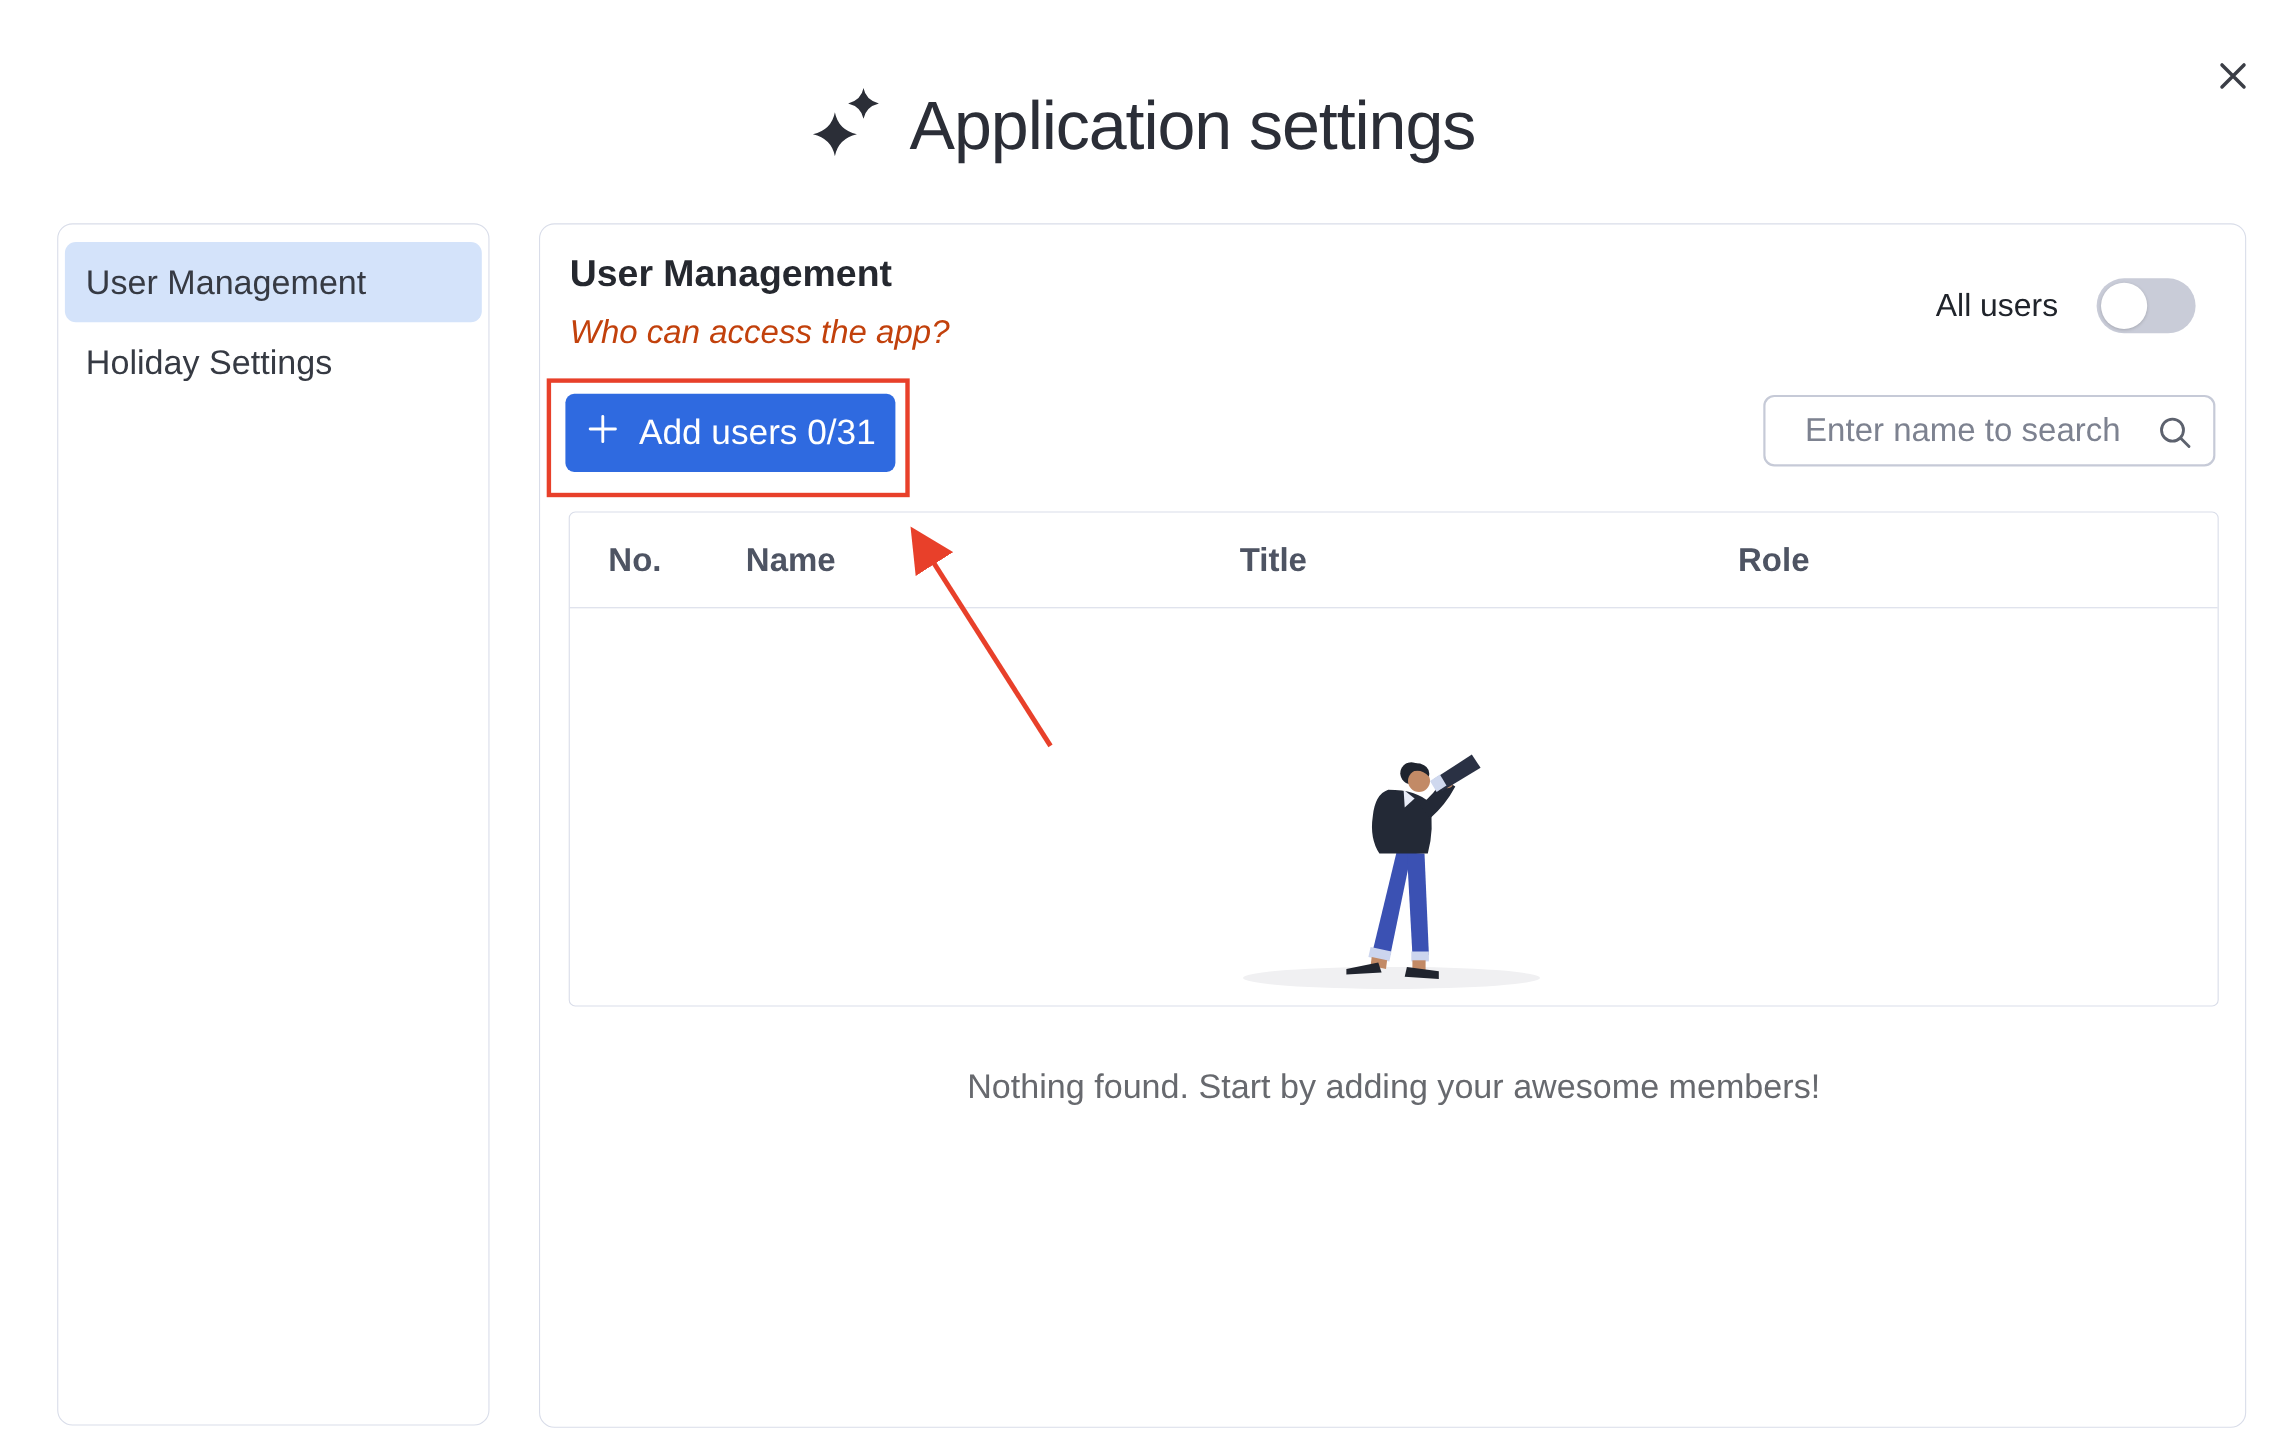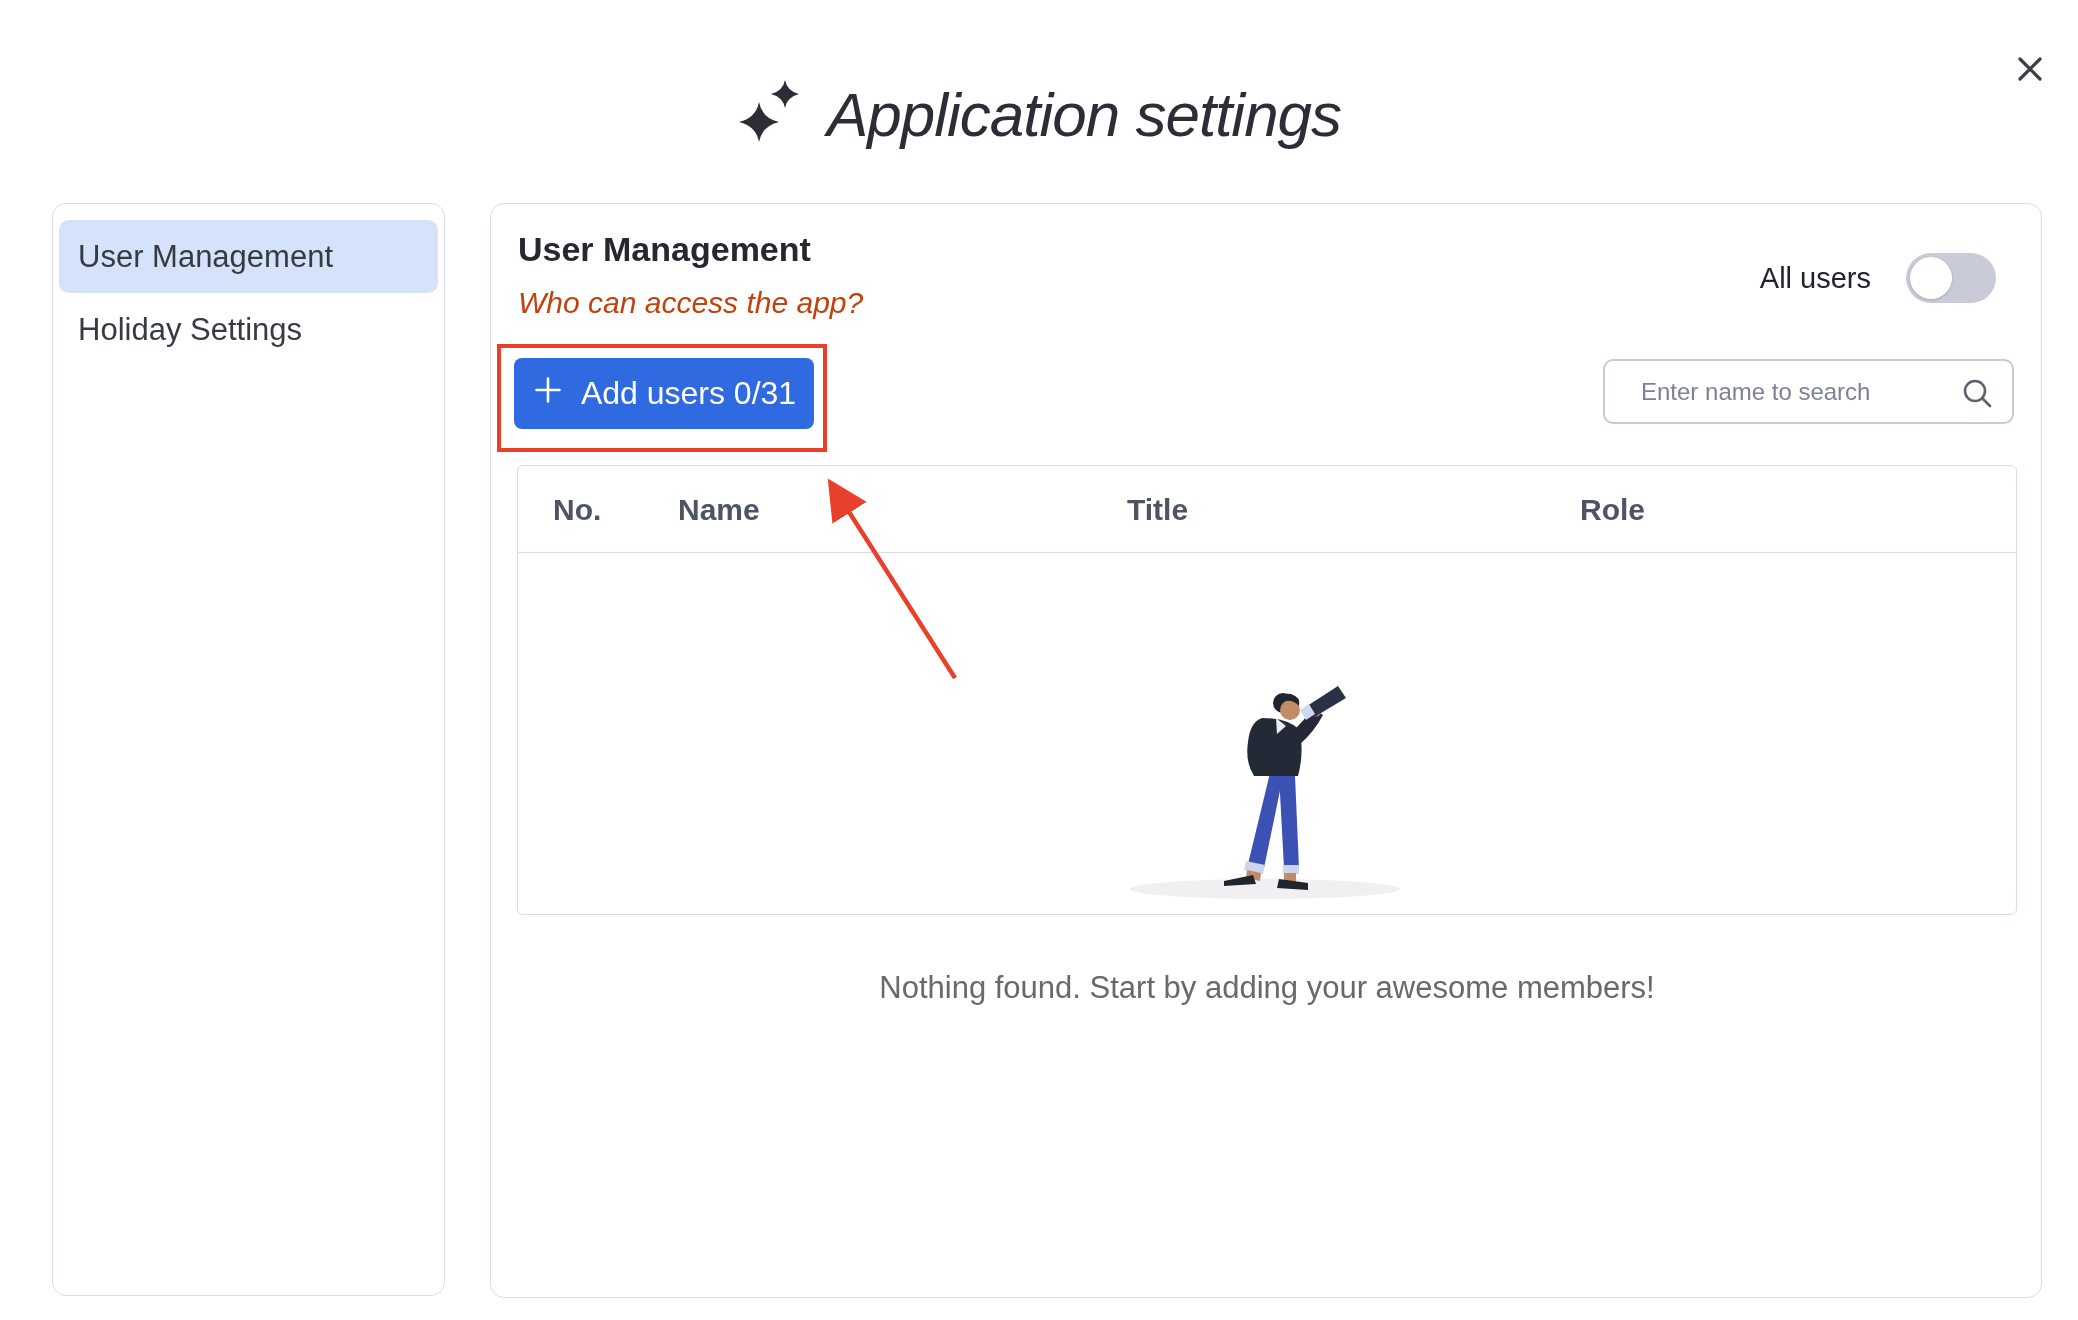--- a/index.html
+++ b/index.html
@@ -4,21 +4,21 @@
 <style>
   * { margin:0; padding:0; box-sizing:border-box; }
   html,body { background:#ffffff; }
   body { font-family:"Liberation Sans", sans-serif; }
   .screen { position:relative; width:2078px; height:1320px; background:#fff; overflow:hidden; }
 
   
   .close-btn { position:absolute; top:50px; left:2010px; width:40px; height:40px;
                display:flex; align-items:center; justify-content:center; cursor:pointer; background:none; border:none; }
   .title-row { position:absolute; top:76px; left:0; width:100%; display:flex;
-               align-items:center; justify-content:center; gap:24px;font-style:italic; }
+               align-items:center; justify-content:center; gap:24px; }
   .title-row .app-title { font-size:62px; font-weight:400; color:#2b2e37; letter-spacing:-1px; }
 
   
   .sidebar { position:absolute; left:52px; top:203px; width:393px; height:1093px;
              background:#fff; border:1px solid #d9dde9; border-radius:14px; }
   .sidebar-title { height:102px; display:flex; align-items:center; justify-content:center;
                    font-size:35px; color:#32363b; border-bottom:1px solid #d9dde9; }
   .sidebar-list { padding:16px 6px; display:flex; flex-direction:column; }
   .sidebar-item { height:73px; display:flex; align-items:center; padding-left:19px;
                   font-size:31px; color:#363a43; border-radius:10px; cursor:pointer; }
@@ -41,21 +41,21 @@
                     border:4px solid #e8402a; pointer-events:none; }
   .add-users-btn { position:absolute; left:23px; top:154px; width:300px; height:71px;
                    background:#2f6ae0; border:none; border-radius:8px; cursor:pointer;
                    display:flex; align-items:center; justify-content:center; gap:17px;
                    color:#ffffff; font-size:32px; font-family:"Liberation Sans", sans-serif; }
 
   .search-box { position:absolute; left:1112px; top:155px; width:411px; height:65px;
                 border:2px solid #c6cad7; border-radius:10px; background:#fff; }
   .search-box input { position:absolute; left:0; top:0; width:100%; height:100%;
                       border:none; outline:none; background:transparent;
-                      padding:0 64px 0 36px; font-size:24px; color:#3a3e48; font-family:"Liberation Sans", sans-serif; }
+                      padding:0 64px 0 36px; font-size:30px; color:#3a3e48; font-family:"Liberation Sans", sans-serif; }
   .search-box input::placeholder { color:#7d8290; }
   .search-box .search-icon { position:absolute; right:16px; top:15px; }
 
   .table-card { position:absolute; left:26px; top:261px; width:1500px; height:450px;
                 border:1px solid #d9dde9; border-radius:6px; background:#fff; }
   .table-header { position:relative; height:87px; border-bottom:1px solid #d9dde9; }
   .table-header span { position:absolute; top:0; line-height:87px; font-size:30px; font-weight:700; color:#4e5463; }
   .col-no    { left:35px; }
   .col-name  { left:160px; }
   .col-title { left:609px; }

